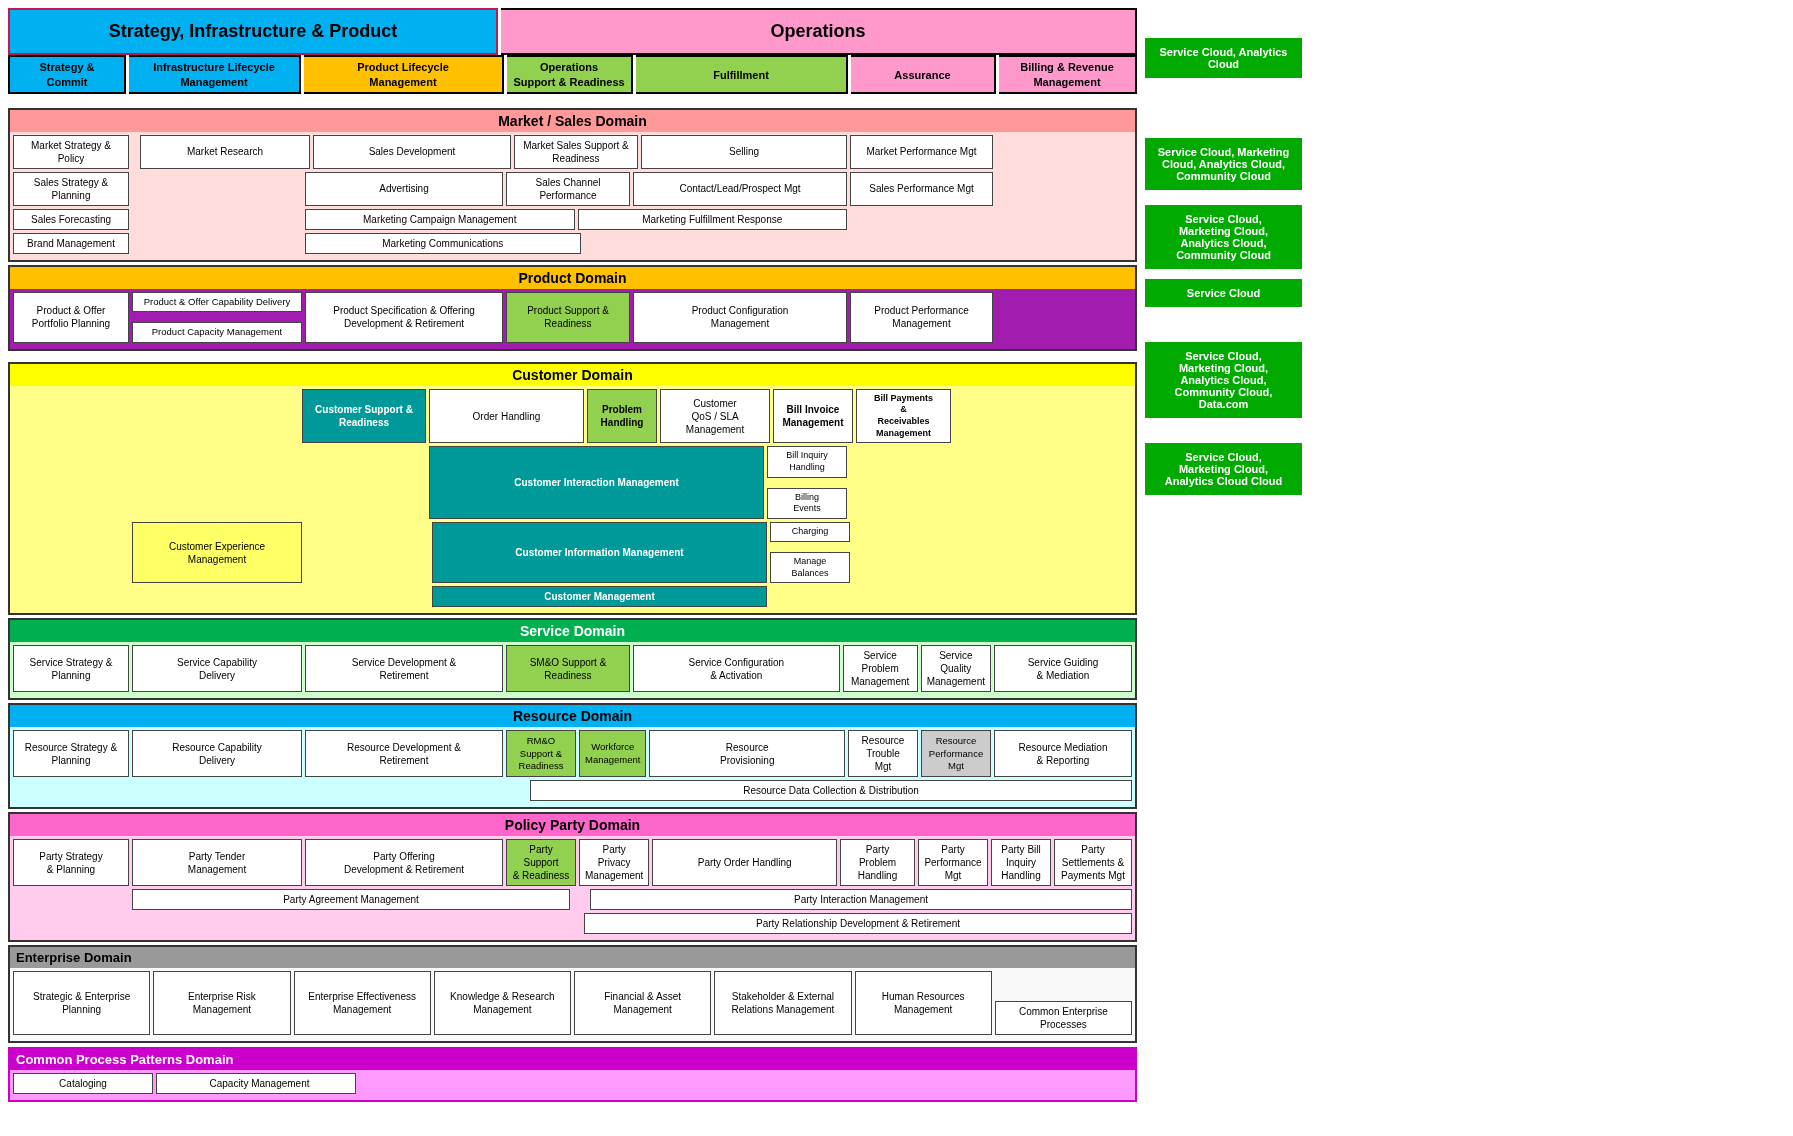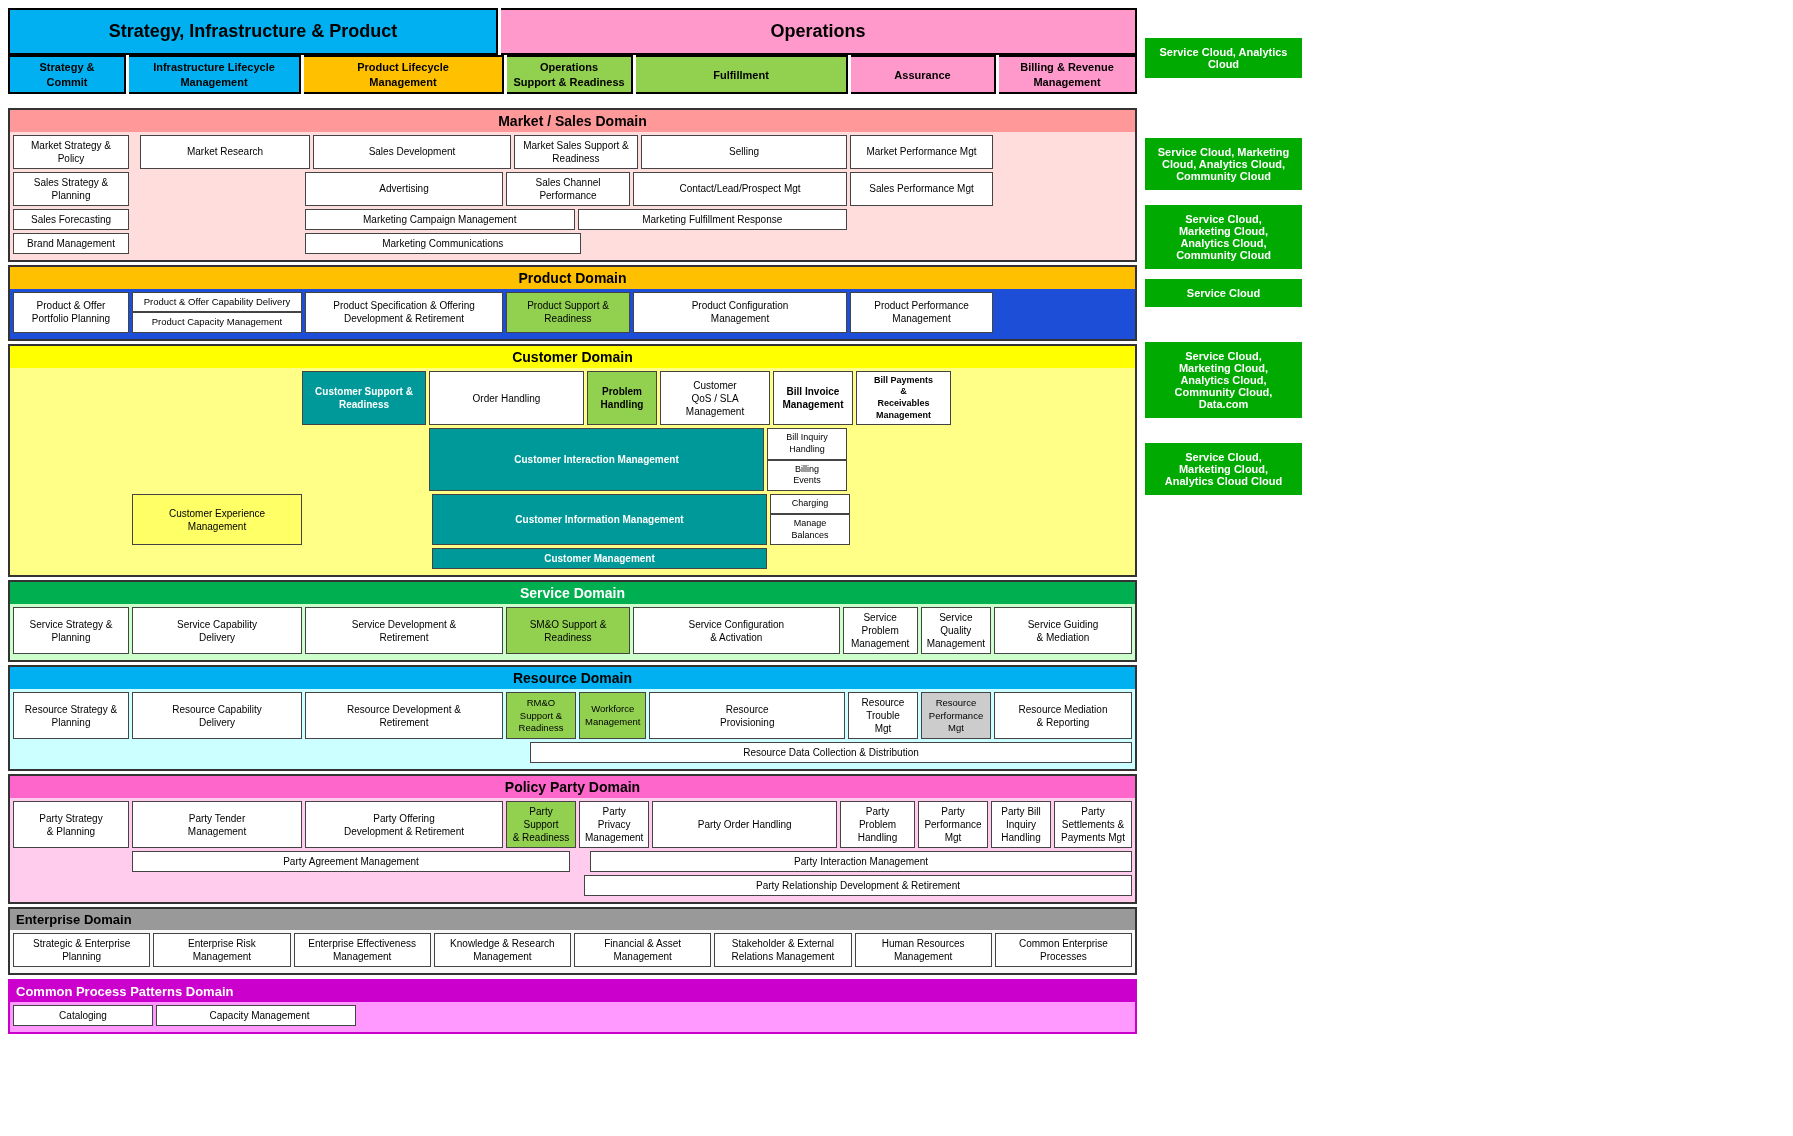--- a/index.html
+++ b/index.html
@@ -24,40 +24,40 @@
     
     .bold { font-weight: bold; }
     .font14 { font-size: 14px; }
     
     .outer { display: flex; align-items: flex-start; }
     .diagram { flex: 1; }
     .sidebar { width: 165px; padding-left: 8px; display: flex; flex-direction: column; }
     
     .callout-item { background: #00aa00; color: #fff; font-weight: bold; font-size: 11px; padding: 8px 10px; text-align: center; margin-bottom: 5px; }
     
-    .vstack { display: flex; flex-direction: column; gap: 0; }
+    .vstack { display: flex; flex-direction: column; gap: 10px; }
     
     
     .ent-domain { border: 2px solid #333; margin-bottom: 4px; background: #f9f9f9; }
     .ent-hdr-row { background: #999; font-weight: bold; font-size: 13px; padding: 3px 6px; }
     
     
     .cpp-domain { border: 2px solid #cc00cc; background: #ff99ff; margin-bottom: 4px; }
     .cpp-hdr-row { background: #cc00cc; color: #fff; font-weight: bold; font-size: 13px; padding: 3px 6px; }
     
   </style>
 </head>
 <body>
 
 <div class="page">
   <div class="outer">
     <div class="diagram">
 
       <div class="row" style="margin-bottom:0;">
-        <div class="box bg-blue bold font14" style="flex:0 0 490px; border:2px solid #000000; font-size:18px; padding:10px;">Strategy, Infrastructure &amp; Product</div>
+        <div class="box bg-blue bold font14" style="flex:0 0 490px; border:2px solid #be185d; font-size:18px; padding:10px;">Strategy, Infrastructure &amp; Product</div>
         <div class="box bg-pink bold font14" style="flex:1; border:2px solid #000; border-left:none; font-size:18px; padding:10px;">Operations</div>
       </div>
 
       <div class="row" style="margin-bottom:14px;">
         <div class="box bg-blue bold" style="flex:0 0 118px; border:2px solid #000; font-size:11px; white-space:pre-line;">Strategy &amp;<br>Commit</div>
         <div class="box bg-blue bold" style="flex:0 0 172px; border:2px solid #000; border-left:none; font-size:11px;">Infrastructure Lifecycle<br>Management</div>
         <div class="box bg-gold bold" style="flex:0 0 200px; border:2px solid #000; border-left:none; font-size:11px;">Product Lifecycle<br>Management</div>
         <div class="box bg-green bold" style="flex:0 0 126px; border:2px solid #000; border-left:none; font-size:11px;">Operations<br>Support &amp; Readiness</div>
         <div class="box bg-green bold" style="flex:1; border:2px solid #000; border-left:none; font-size:11px;">Fulfillment</div>
         <div class="box bg-pink bold" style="flex:0 0 145px; border:2px solid #000; border-left:none; font-size:11px;">Assurance</div>
@@ -101,21 +101,21 @@
             <div class="box" style="flex:0 0 116px; font-size:10px;">Brand Management</div>
             <div style="flex:0 0 170px;"></div>
             <div class="box" style="flex:1; font-size:10px;">Marketing  Communications</div>
             <div style="flex:1;"></div>
             <div style="flex:0 0 143px;"></div>
             <div style="flex:0 0 136px;"></div>
           </div>
         </div>
       </div>
 
-      <div class="domain" style="background:#1d4ed8; margin-bottom:3px;">
+      <div class="domain" style="background:#a21caf; margin-bottom:11px;">
         <div class="d-header" style="background:#ffc000;">Product Domain</div>
         <div class="d-body">
           <div class="row">
             <div class="box" style="flex:0 0 116px; font-size:10px;">Product &amp; Offer<br>Portfolio Planning</div>
             <div class="vstack" style="flex:0 0 170px;">
               <div class="box" style="font-size:9.5px; flex:1;">Product &amp; Offer Capability Delivery</div>
               <div class="box" style="font-size:9.5px; flex:1;">Product Capacity Management</div>
             </div>
             <div class="box" style="flex:0 0 198px; font-size:10px;">Product Specification &amp; Offering<br>Development &amp; Retirement</div>
             <div class="box bg-green" style="flex:0 0 124px; font-size:10px;">Product Support &amp;<br>Readiness</div>
@@ -249,21 +249,21 @@
         <div class="ent-hdr-row">Enterprise Domain</div>
         <div class="d-body">
           <div class="row">
             <div class="box" style="flex:1; font-size:10px;">Strategic &amp; Enterprise<br>Planning</div>
             <div class="box" style="flex:1; font-size:10px;">Enterprise Risk<br>Management</div>
             <div class="box" style="flex:1; font-size:10px;">Enterprise Effectiveness<br>Management</div>
             <div class="box" style="flex:1; font-size:10px;">Knowledge &amp; Research<br>Management</div>
             <div class="box" style="flex:1; font-size:10px;">Financial &amp; Asset<br>Management</div>
             <div class="box" style="flex:1; font-size:10px;">Stakeholder &amp; External<br>Relations Management</div>
             <div class="box" style="flex:1; font-size:10px;">Human Resources<br>Management</div>
-            <div class="box" style="flex:1; font-size:10px;">Common Enterprise<br>Processes</div>
+            <div class="box" style="flex:1; font-size:10px;margin-top:30px;">Common Enterprise<br>Processes</div>
           </div>
         </div>
       </div>
 
       <div class="cpp-domain">
         <div class="cpp-hdr-row">Common  Process Patterns Domain</div>
         <div class="d-body">
           <div class="row">
             <div class="box" style="flex:0 0 140px; font-size:10px;">Cataloging</div>
             <div class="box" style="flex:0 0 200px; font-size:10px;padding-left:12px;">Capacity Management</div>

